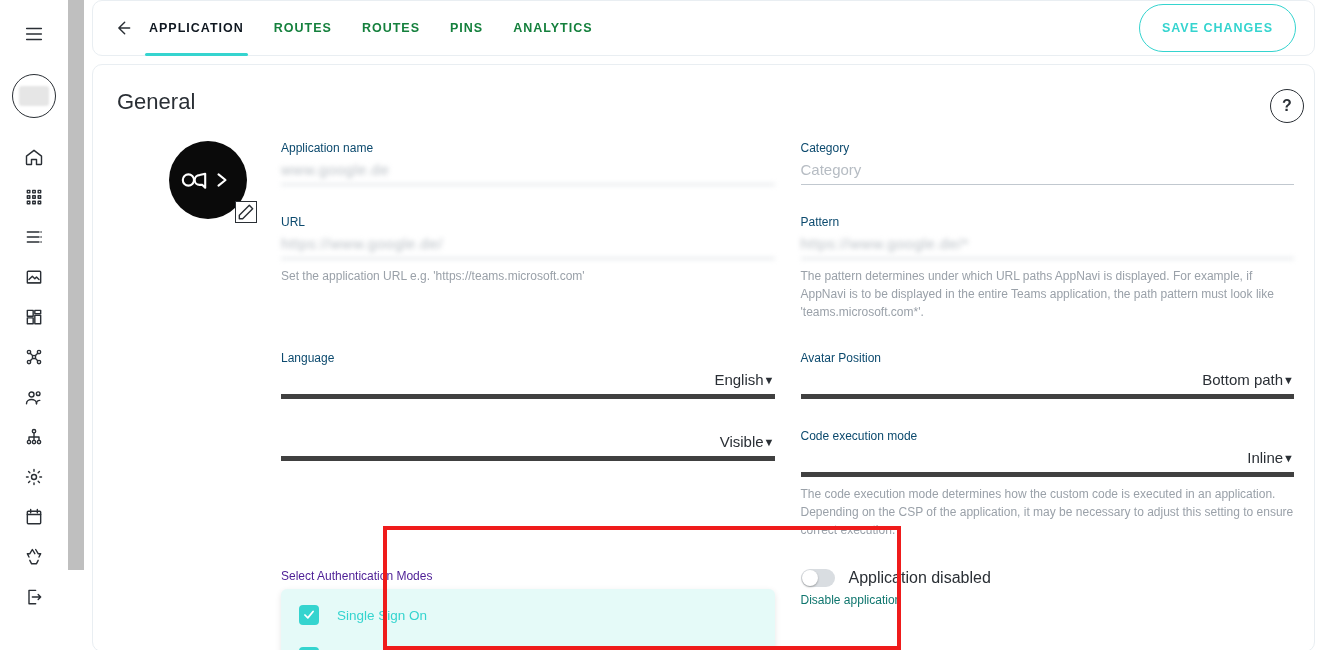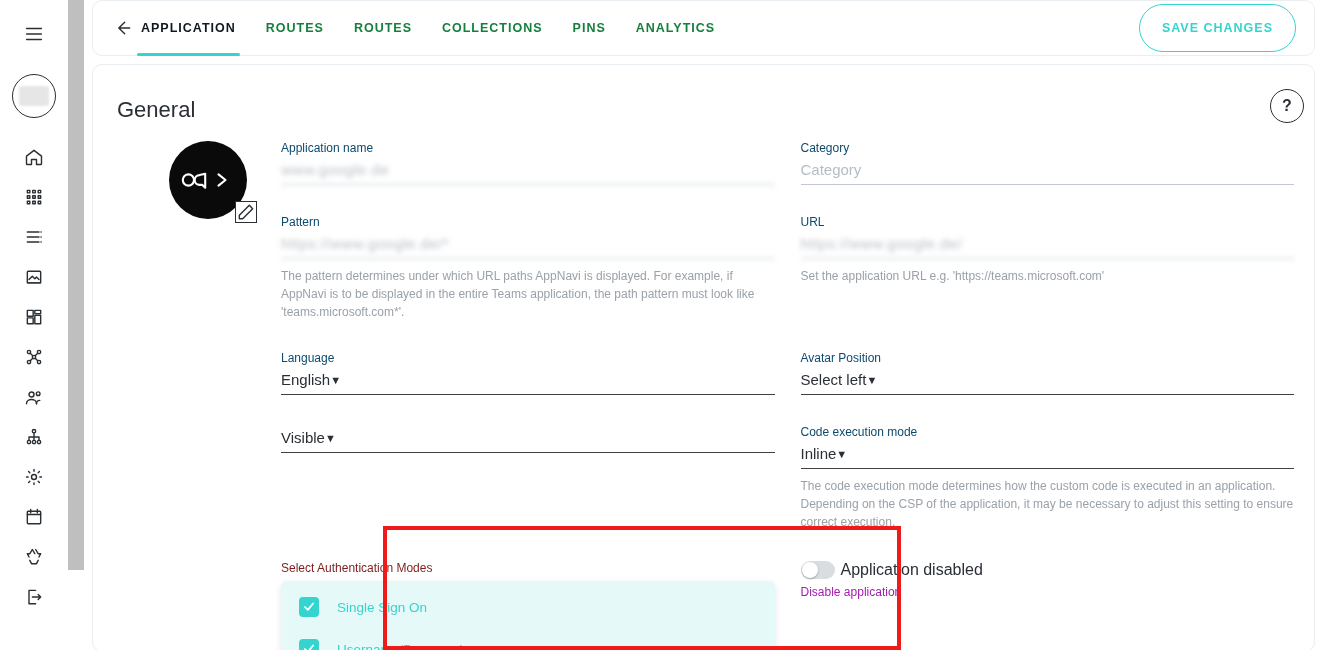--- a/index.html
+++ b/index.html
@@ -27,21 +27,21 @@
     position:absolute; left: 68px; top:0; width: 16px; height: 570px; background:#f1f1f1;
   }
   .vscroll .thumb { position:absolute; top:0; left:0; width:100%; height: 570px; background:#bfbfbf; }
   
   .content {
     position:absolute; left: 92px; top: 0; right: 0; bottom: 0;
   }
   
   .tabs-card {
     margin: 0 6px 8px 0; background:#fff; border:1px solid #e9eef2; border-radius: 10px;
-    height: 56px; display:flex; align-items:center; padding: 0 18px; gap: 0;
+    height: 56px; display:flex; align-items:center; padding: 0 18px; gap: 8px;
     box-shadow: 0 0 0 rgba(0,0,0,0);
   }
   .tabs-card .back { width: 24px; height:24px; display:flex; align-items:center; justify-content:center; cursor:pointer; margin-right:6px; }
   .tabs-card .tabs { display:flex; gap: 30px; align-items:center; height:100%; }
   .tabs-card .tab { font-size: 12.5px; letter-spacing: 1px; font-weight:600; color:#15803d; height:100%; display:flex; align-items:center; position:relative; cursor:pointer; }
   .tabs-card .tab.active { color:#0f1720; }
   .tabs-card .tab.active::after {
     content:""; position:absolute; left:-4px; right:-4px; bottom:-1px; height:3px; background:#35d4cf; border-radius:2px;
   }
   .tabs-card .spacer { flex: 1; }
@@ -51,21 +51,21 @@
     cursor:pointer;
   }
   
   .main-card {
     margin: 0 6px 8px 0; background:#fff; border:1px solid #e9eef2; border-radius: 10px;
     padding: 24px 10px 70px 24px;
     position: relative;
     height: calc(100% - 62px);
     overflow:hidden;
   }
-  .main-header { display:flex; align-items:flex-end; justify-content:space-between; margin-bottom: 18px; }
+  .main-header { display:flex; align-items:flex-start; justify-content:space-between; margin-bottom: 18px; }
   .page-title { font-size: 22px; font-weight:500; color:#2a2f35; }
   .help-btn {
     width: 34px; height:34px; border:1.5px solid #2a2f35; border-radius:50%;
     display:flex; align-items:center; justify-content:center; font-weight:700; cursor:pointer;
   }
   
   .form-area {
     display:flex; gap: 26px; margin-left: 44px;
   }
   .app-avatar-col { width: 94px; display:flex; justify-content:center; }
@@ -81,55 +81,55 @@
   .cols { flex:1; display:grid; grid-template-columns: 1fr 1fr; column-gap: 26px; row-gap: 30px; padding-right: 10px; }
   .field .label { font-size: 12px; color:#0c4a6e; margin-bottom: 2px; }
   .field .input {
     width:100%; border:none; border-bottom:1px solid #c1c8cf; font-size: 15px; padding: 4px 0 6px 0;
     background:transparent; outline:none; color:#2a2f35;
   }
   .field .input::placeholder { color:#b6bcc3; }
   .field .blur-val { color:#b8bec4; filter: blur(2.5px); user-select:none; letter-spacing:0.5px; }
   .field .helper { font-size: 12px; color:#9aa1a9; margin-top: 8px; line-height:1.5; }
   .select-row {
-    display:flex; align-items:center; justify-content:flex-start;
-    border-bottom:1px solid #404040; padding: 4px 0 6px 0; font-size:15px; cursor:pointer;
+    display:flex; align-items:center; justify-content:flex-end;
+    border-bottom:5px solid #404040; padding: 4px 0 6px 0; font-size:15px; cursor:pointer;
   }
   .select-row .caret { font-size: 11px; color:#2a2f35; }
   
   .auth-wrap { position: relative; }
-  .auth-label { font-size: 12px; color: #7f1d1d; margin-bottom: 6px; }
+  .auth-label { font-size: 12px; color: #4c1d95; margin-bottom: 6px; }
   .auth-panel {
     background: #e5faf8; border-radius: 6px; box-shadow: 0 2px 6px rgba(0,0,0,0.10);
     padding: 6px 0;
   }
   .auth-item {
     display:flex; align-items:center; gap: 18px; padding: 10px 18px; cursor:pointer;
   }
   .auth-item + .auth-item { margin-top: 2px; }
   .auth-check {
     width: 20px; height: 20px; background:#35d4cf; border-radius:4px;
     display:flex; align-items:center; justify-content:center; color:#fff; flex:0 0 auto;
   }
   .auth-text { color:#35d4cf; font-size: 13.5px; }
   .red-box {
     position:absolute; border:4px solid #ef1b1b; pointer-events:none;
     left: 290px; top: 461px; width: 518px; height: 124px;
   }
   
-  .toggle-row { display:flex; align-items:center; gap: 6px; }
+  .toggle-row { display:flex; align-items:center; gap: 14px; }
   .toggle {
     width: 34px; height: 18px; background:#d9dde1; border-radius: 999px; position:relative; cursor:pointer;
   }
   .toggle .knob {
     position:absolute; left:1px; top:1px; width:16px; height:16px; border-radius:50%;
     background:#fff; box-shadow: 0 1px 2px rgba(0,0,0,0.3);
   }
   .toggle-label { font-size: 16px; color:#2a2f35; }
-  .toggle-help { font-size: 12px; color:#a21caf; margin-top: 6px; }
+  .toggle-help { font-size: 12px; color:#0f766e; margin-top: 6px; }
   
   .stroke { stroke:#2a2f35; fill:none; stroke-width:1.7; stroke-linecap:round; stroke-linejoin:round; }
 </style>
 </head>
 <body>
 
 <div class="rail">
   <div class="menu-btn">
     <svg viewBox="0 0 24 24" width="22" height="22">
         <path class="stroke" d="M4 6h16M4 12h16M4 18h16"></path>
@@ -243,21 +243,20 @@
   <div class="tabs-card">
     <div class="back">
       <svg viewBox="0 0 24 24" width="20" height="20">
           <path class="stroke" d="M14 5l-7 7 7 7M7 12h13"></path>
         </svg>
     </div>
     <div class="tabs">
       <div class="tab active">APPLICATION</div>
       <div class="tab">ROUTES</div>
       <div class="tab">ROUTES</div>
-      <div class="tab">COLLECTIONS</div>
       <div class="tab">PINS</div>
       <div class="tab">ANALYTICS</div>
     </div>
     <div class="spacer"></div>
     <button class="save-btn">SAVE CHANGES</button>
   </div>
 
   <div class="main-card">
     <div class="main-header">
       <div class="page-title">General</div>
@@ -287,41 +286,41 @@
         <div class="field">
           <div class="label">Application name</div>
           <div class="input blur-val">www.google.de</div>
         </div>
         <div class="field">
           <div class="label">Category</div>
           <input class="input" placeholder="Category" style="">
         </div>
 
         <div class="field">
+          <div class="label">URL</div>
+          <div class="input blur-val">https://www.google.de/</div>
+          <div class="helper">Set the application URL e.g. 'https://teams.microsoft.com'</div>
+        </div>
+        <div class="field">
           <div class="label">Pattern</div>
           <div class="input blur-val">https://www.google.de/*</div>
           <div class="helper">The pattern determines under which URL paths AppNavi is displayed. For example, if AppNavi is to be displayed in the entire Teams application, the path pattern must look like 'teams.microsoft.com*'.</div>
-        </div>
-        <div class="field">
-          <div class="label">URL</div>
-          <div class="input blur-val">https://www.google.de/</div>
-          <div class="helper">Set the application URL e.g. 'https://teams.microsoft.com'</div>
         </div>
 
         <div class="field">
           <div class="label">Language</div>
           <div class="select-row">
             <span>English</span>
             <span class="caret">▼</span>
           </div>
         </div>
         <div class="field">
           <div class="label">Avatar Position</div>
           <div class="select-row">
-            <span>Select left</span>
+            <span>Bottom path</span>
             <span class="caret">▼</span>
           </div>
         </div>
 
         <div class="field">
           <div class="select-row">
             <span>Visible</span>
             <span class="caret">▼</span>
           </div>
         </div>

